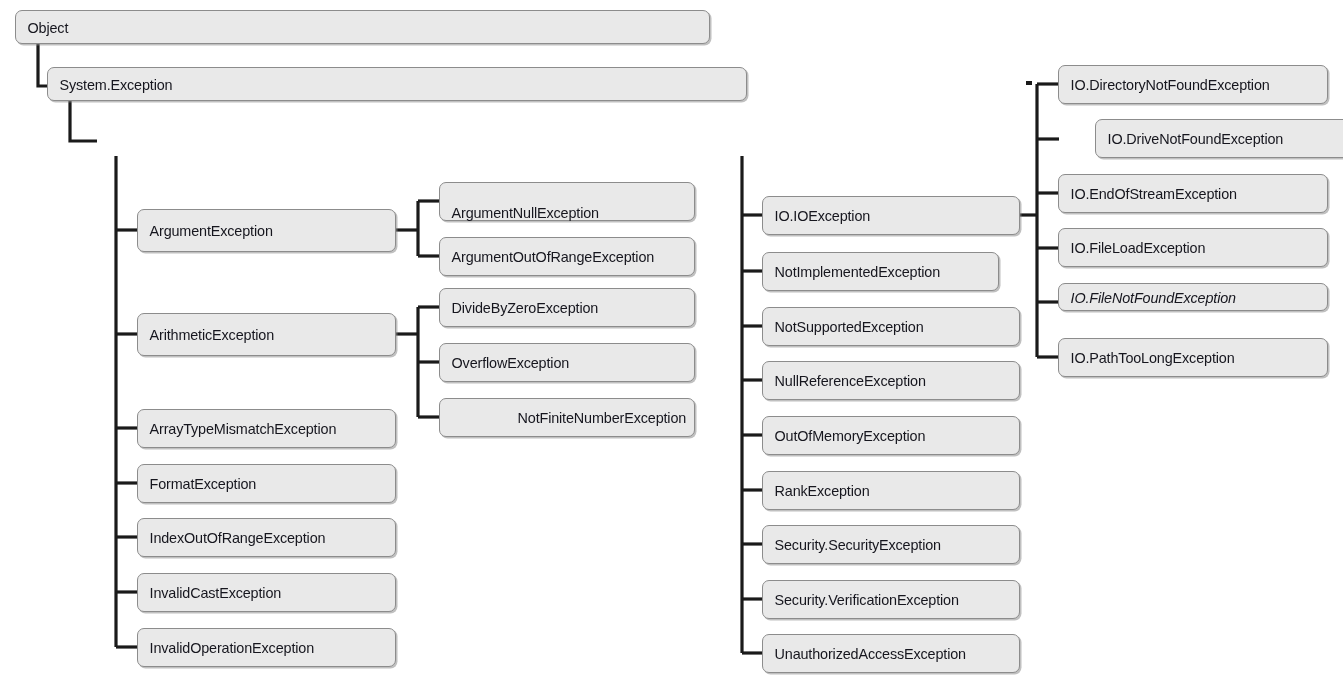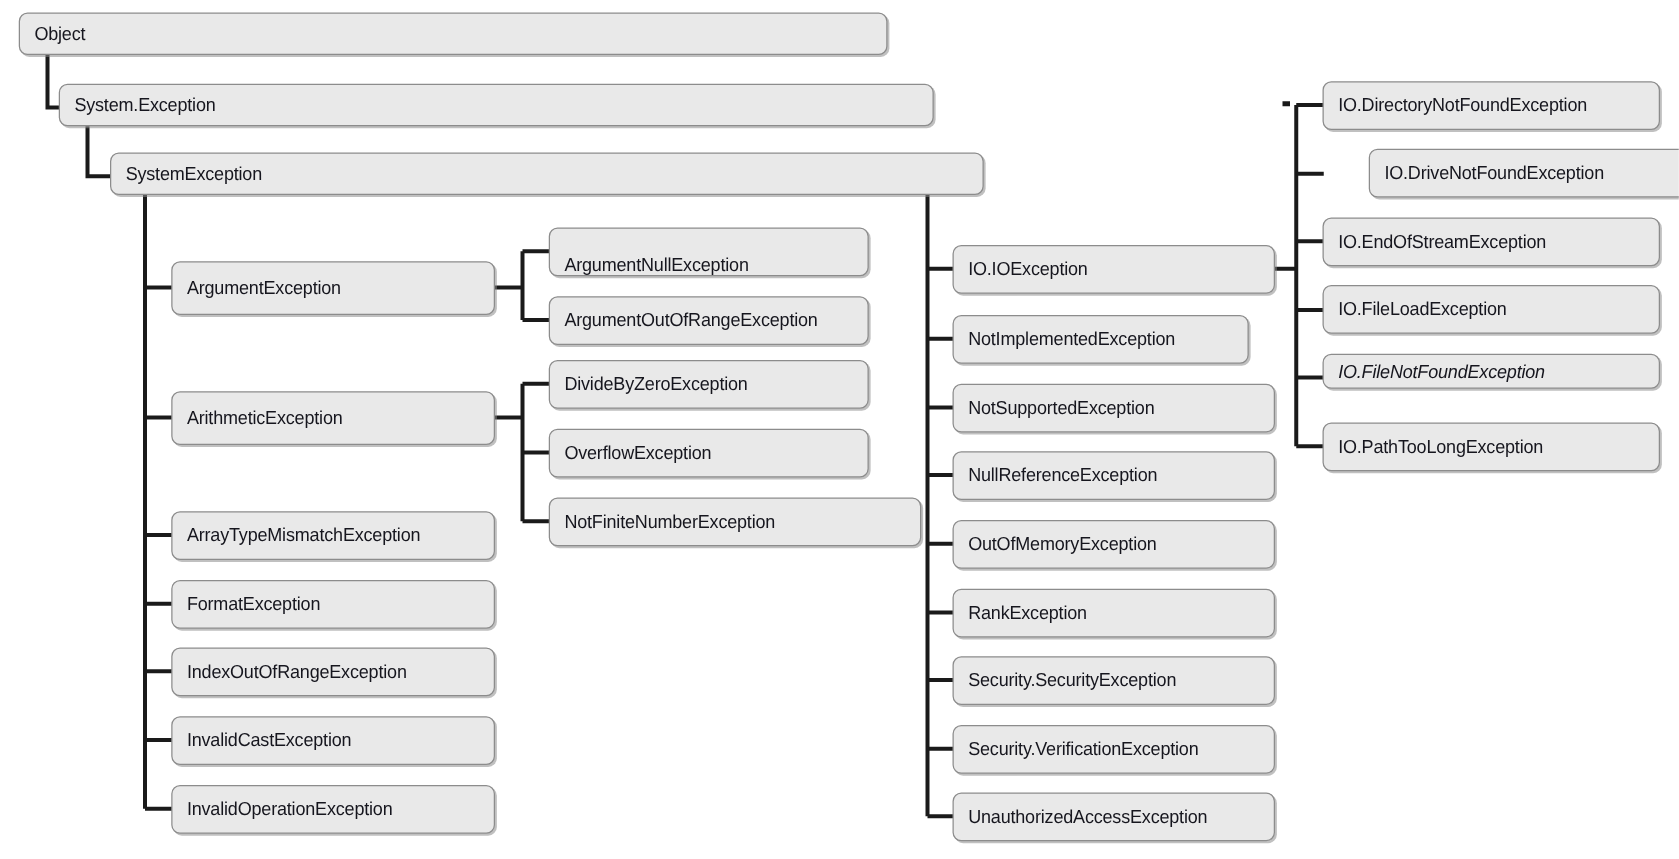--- a/index.html
+++ b/index.html
@@ -102,23 +102,20 @@
   </svg>
 
   <div class="node" style="left:15px;top:10px;width:695px;height:34px;">
     <span class="label">Object</span>
   </div>
 
   <div class="node" style="left:47px;top:67px;width:700px;height:34px;">
     <span class="label">System.Exception</span>
   </div>
 
-  <div class="node" style="left:88px;top:122px;width:699px;height:34px;">
-    <span class="label">SystemException</span>
-  </div>
 
   <div class="node" style="left:137px;top:209px;width:259px;height:43px;">
     <span class="label">ArgumentException</span>
   </div>
   <div class="node" style="left:137px;top:313px;width:259px;height:43px;">
     <span class="label">ArithmeticException</span>
   </div>
   <div class="node" style="left:137px;top:409px;width:259px;height:39px;">
     <span class="label">ArrayTypeMismatchException</span>
   </div>
@@ -141,21 +138,21 @@
   <div class="node" style="left:439px;top:237px;width:256px;height:39px;">
     <span class="label">ArgumentOutOfRangeException</span>
   </div>
 
   <div class="node" style="left:439px;top:288px;width:256px;height:39px;">
     <span class="label">DivideByZeroException</span>
   </div>
   <div class="node" style="left:439px;top:343px;width:256px;height:39px;">
     <span class="label">OverflowException</span>
   </div>
-  <div class="node" style="left:439px;top:398px;width:298px;height:39px;">
+  <div class="node" style="left:439px;top:398px;width:256px;height:39px;justify-content:flex-end;">
     <span class="label">NotFiniteNumberException</span>
   </div>
 
   <div class="node" style="left:762px;top:196px;width:258px;height:39px;">
     <span class="label">IO.IOException</span>
   </div>
   <div class="node" style="left:762px;top:252px;width:237px;height:39px;">
     <span class="label">NotImplementedException</span>
   </div>
   <div class="node" style="left:762px;top:307px;width:258px;height:39px;">

